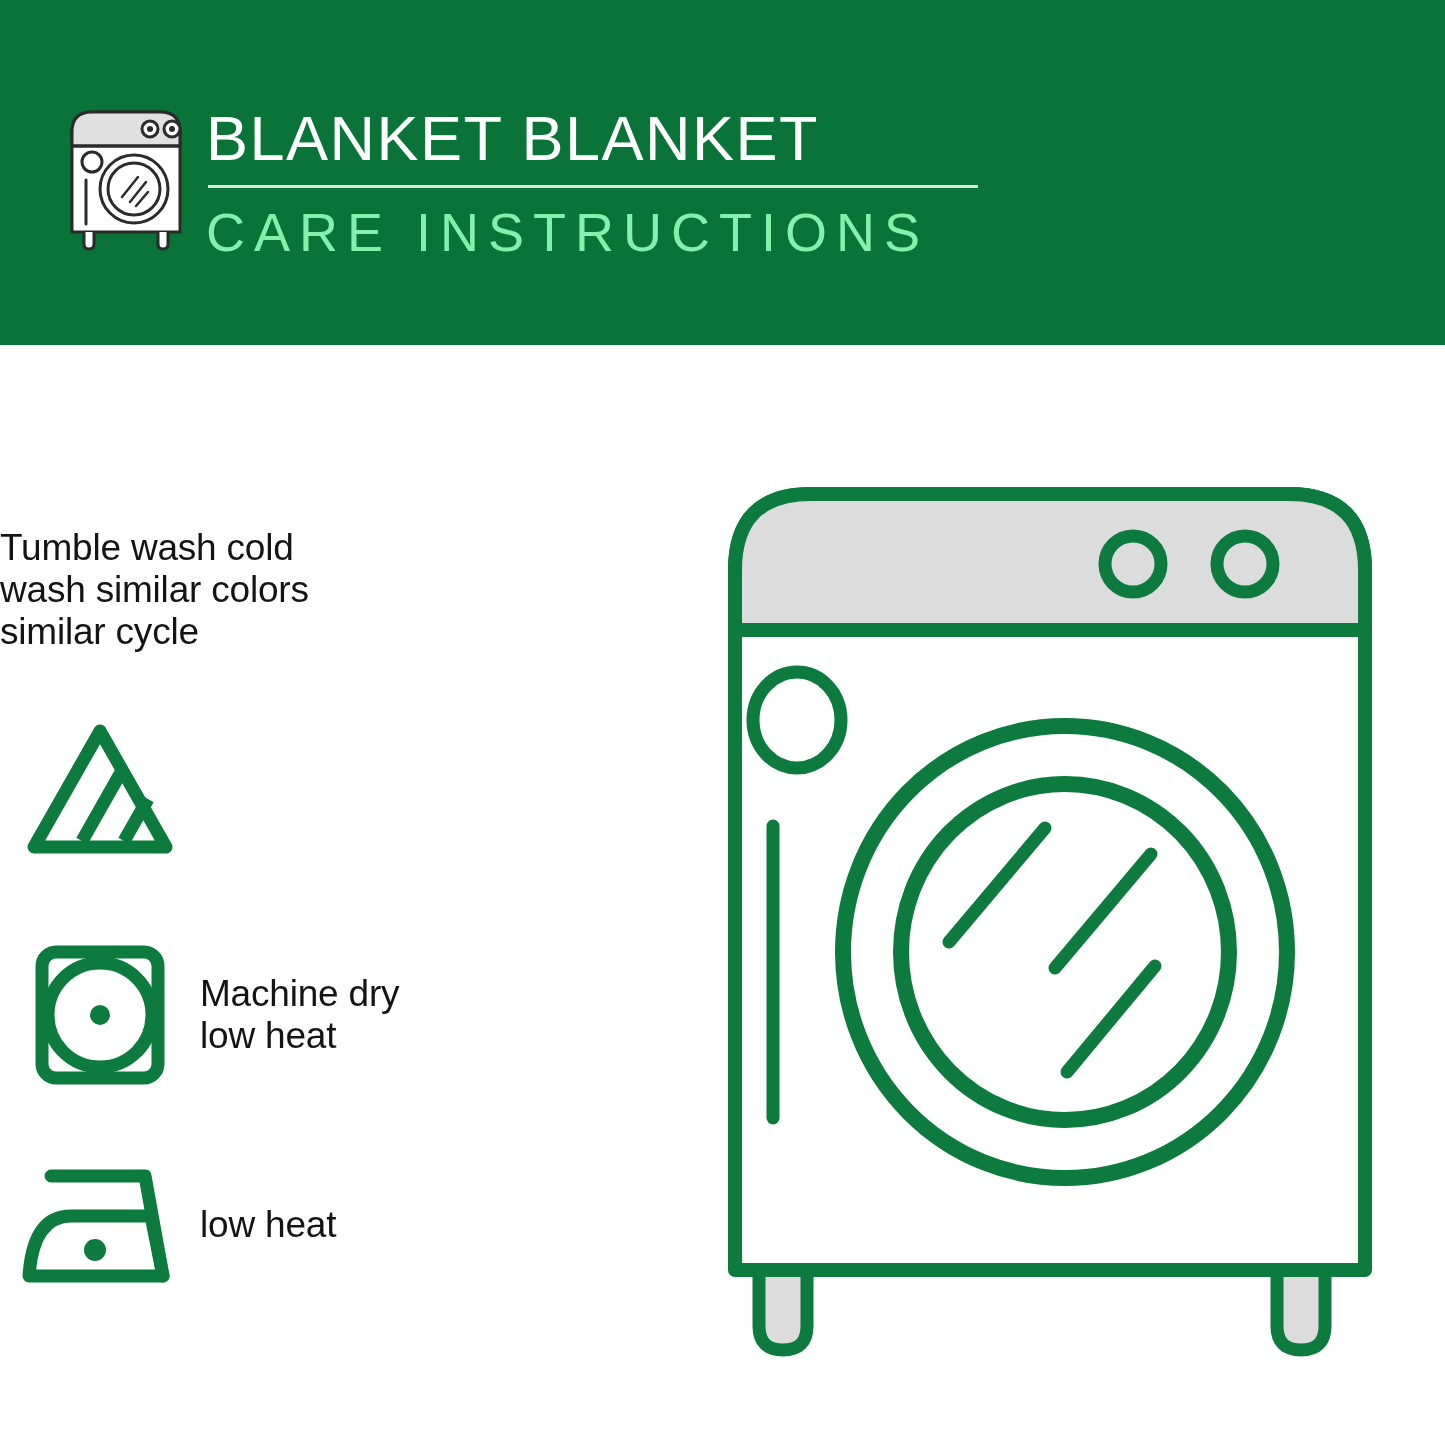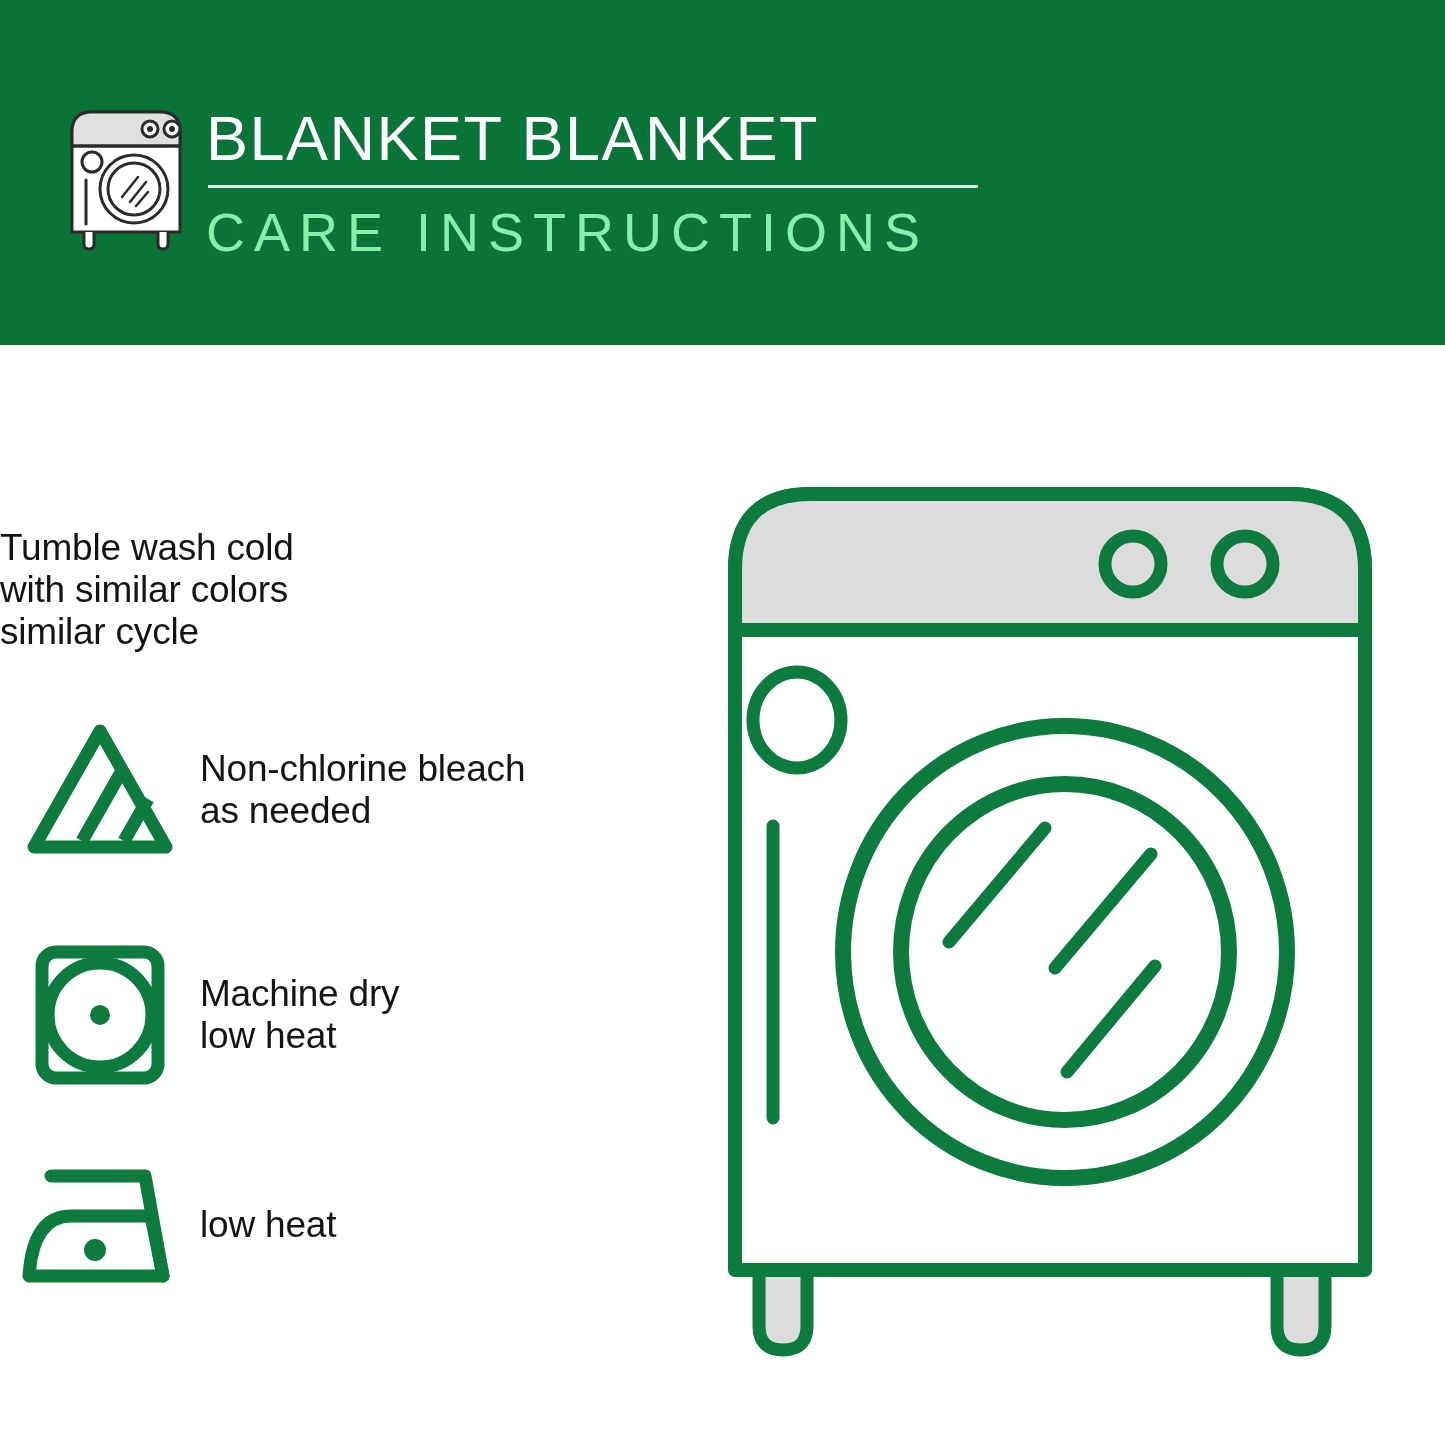--- a/index.html
+++ b/index.html
@@ -148,37 +148,33 @@
       <div id="title-divider"></div>
       <div id="title-sub">CARE INSTRUCTIONS</div>
     </div>
   </div>
 
   <div id="care-list">
 
     <div class="care-row" id="row-wash">
       <div class="care-text">
         <div>Tumble wash cold</div>
-        <div>with similar colors</div>
+        <div>wash similar colors</div>
         <div>similar cycle</div>
       </div>
     </div>
 
     <div class="care-row" id="row-bleach">
       <div class="care-icon">
         <svg viewBox="0 0 160 150" width="160" height="150">
           <path d="M80 16 L146 132 L14 132 Z" fill="none" stroke="#0d7a3e" stroke-width="13" stroke-linejoin="round"></path>
           <line x1="62" y1="126" x2="104" y2="52" stroke="#0d7a3e" stroke-width="13" stroke-linecap="butt"></line>
           <line x1="104" y1="126" x2="128" y2="84" stroke="#0d7a3e" stroke-width="13" stroke-linecap="butt"></line>
         </svg>
       </div>
-      <div class="care-text">
-        <div>Non-chlorine bleach</div>
-        <div>as needed</div>
-      </div>
     </div>
 
     <div class="care-row" id="row-dry">
       <div class="care-icon">
         <svg viewBox="0 0 160 150" width="160" height="150">
           <rect x="22" y="12" width="116" height="126" rx="14" ry="14" fill="none" stroke="#0d7a3e" stroke-width="13"></rect>
           <circle cx="80" cy="75" r="52" fill="none" stroke="#0d7a3e" stroke-width="13"></circle>
           <circle cx="80" cy="75" r="10" fill="#0d7a3e"></circle>
         </svg>
       </div>

